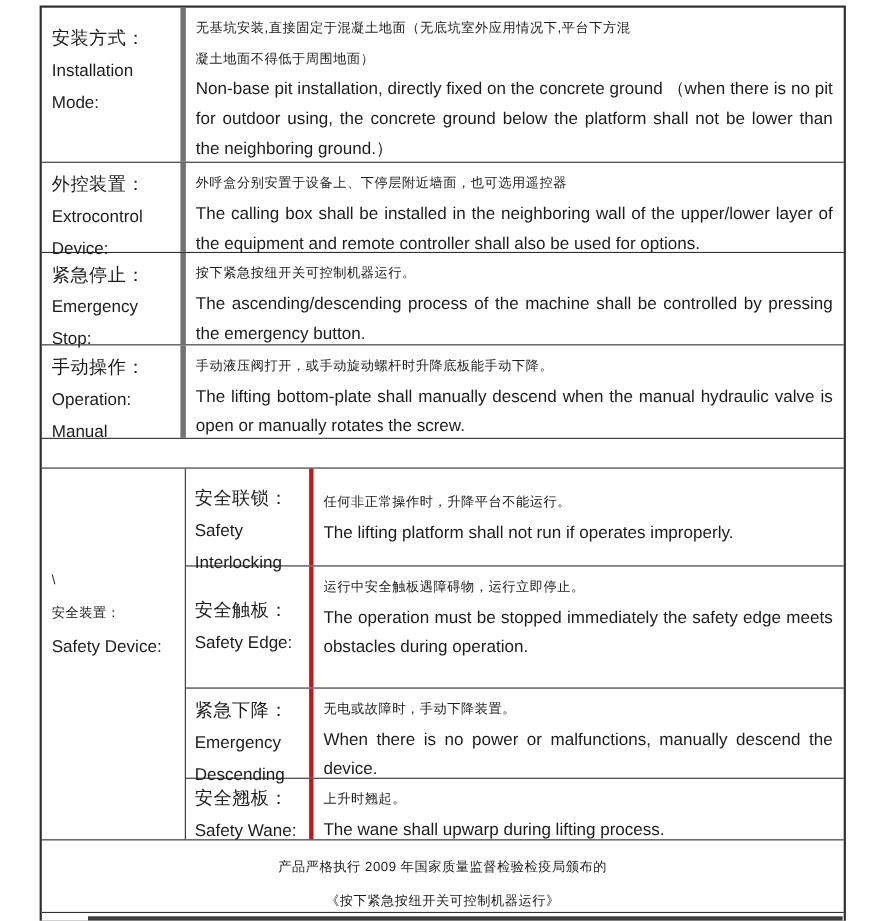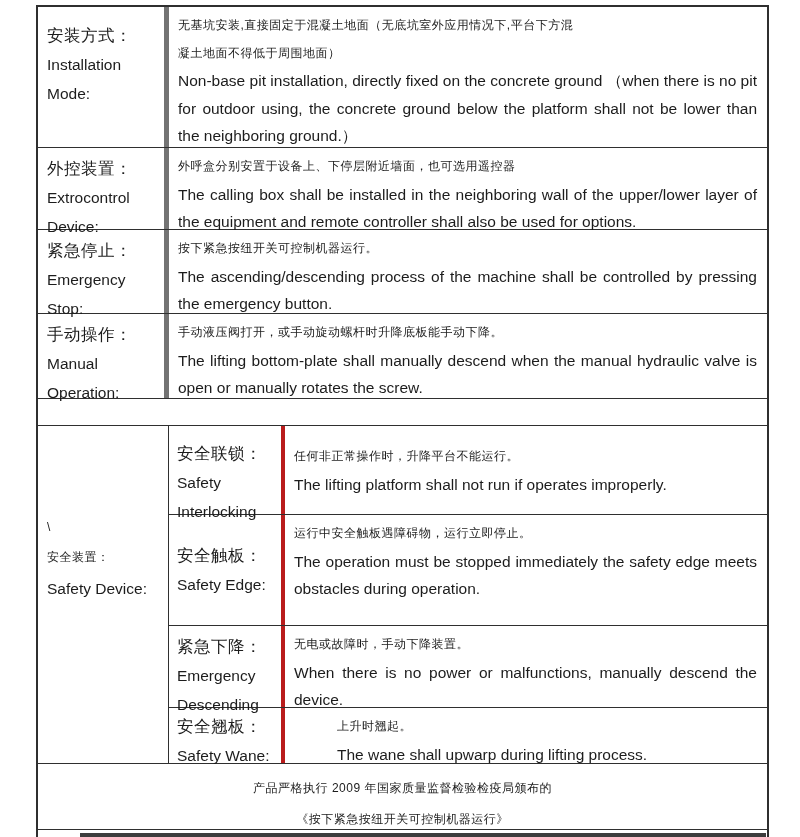--- a/index.html
+++ b/index.html
@@ -51,21 +51,21 @@
     width:116px;flex:0 0 116px;border-right:4px solid #b91c1c;
     padding:6px 4px 0 8px;box-sizing:border-box;
   }
   .name-cell .zh{font-size:16.5px;line-height:29px;}
   .name-cell .en{font-size:15.5px;line-height:29px;}
   .sa{height:89px;} .sa .name-cell{padding-top:13px;}
   .sa .content-cell{padding-top:17px;}
   .sb{height:112px;}
   .sb .name-cell{display:flex;flex-direction:column;justify-content:center;padding-top:0;}
   .sc{height:82px;}
-  .sd{height:55px;gap:43px;} .sd .name-cell{padding-top:4px;}
+  .sd{height:55px;} .sd .name-cell{padding-top:4px;}
   
   .footer-row{height:66px;display:block;text-align:center;padding-top:9px;box-sizing:border-box;}
   .footer-row .zh{line-height:31px;letter-spacing:0.5px;}
   
   .partial-row{height:7px;display:block;border-bottom:none;position:relative;}
   .partial-band{
     position:absolute;left:42px;top:3px;width:686px;height:4px;
     background:#3d3d3d;
   }
 </style>
@@ -107,22 +107,22 @@
     </div>
     <div class="cell content-cell">
       <span class="ln zh">按下紧急按纽开关可控制机器运行。</span>
       <p class="just">The ascending/descending process of the machine shall be controlled by pressing the emergency button.</p>
     </div>
   </div>
 
   <div class="row r4">
     <div class="cell label-cell">
       <span class="ln zh">手动操作：</span>
+      <span class="ln en">Operation:</span>
       <span class="ln en">Manual</span>
-      <span class="ln en">Operation:</span>
     </div>
     <div class="cell content-cell">
       <span class="ln zh">手动液压阀打开，或手动旋动螺杆时升降底板能手动下降。</span>
       <p class="just">The lifting bottom-plate shall manually descend when the manual hydraulic valve is open or manually rotates the screw.</p>
     </div>
   </div>
 
   <div class="row spacer-row"></div>
 
   <div class="row safety">

